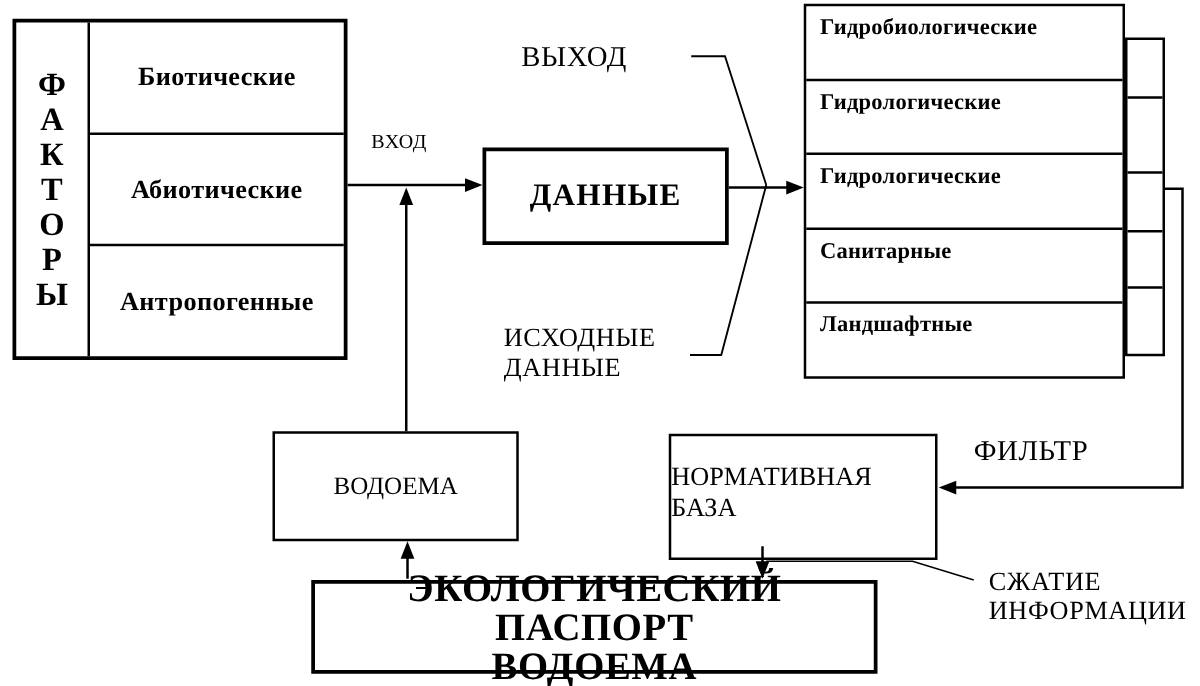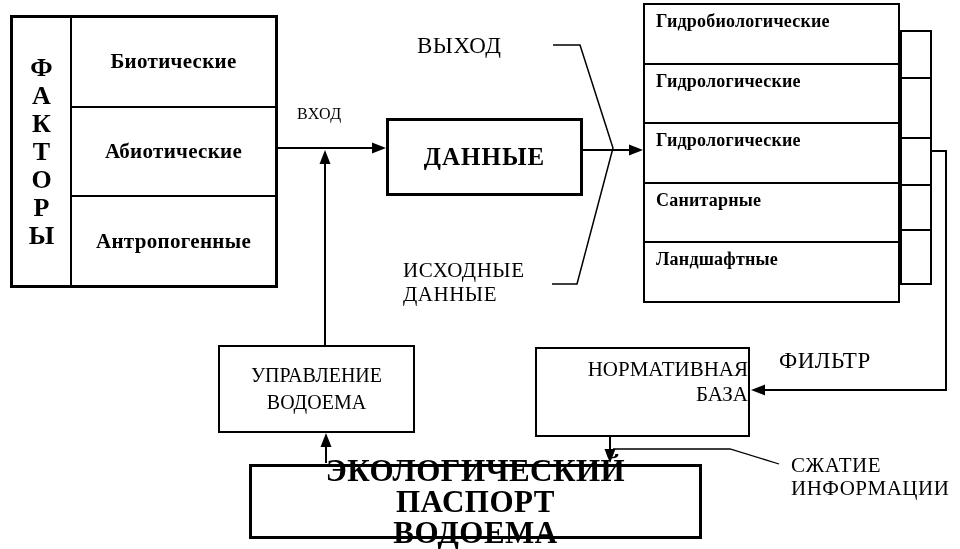--- a/index.html
+++ b/index.html
@@ -26,21 +26,21 @@
   
   #vodoem-box{left:386px;top:118px;width:197px;height:78px;display:flex;align-items:center;justify-content:center;font-weight:bold;font-size:25px;letter-spacing:1px;}
   
   #stack{left:643px;top:3px;width:257px;height:300px;display:flex;flex-direction:column;}
   .stack-cell{flex:1;border-bottom:2px solid #000;padding:6px 4px 0 11px;font-weight:bold;font-size:18px;letter-spacing:0.2px;white-space:nowrap;overflow:hidden;}
   .stack-cell:last-child{border-bottom:none;}
   
   #stack-shadow{left:900px;top:30px;width:32px;height:255px;border:2px solid #000;background:#fff;}
   .shadow-div{position:absolute;left:0;width:100%;height:0;border-top:2px solid #000;}
   
-  #normative-box{left:535px;top:347px;width:215px;height:90px;text-align:right;font-size:21px;line-height:25px;padding-top:8px;}
+  #normative-box{left:535px;top:347px;width:215px;height:101px;text-align:left;font-size:21px;line-height:25px;padding-top:20px;}
   
   #management-box{left:218px;top:345px;width:197px;height:88px;display:flex;flex-direction:column;align-items:center;justify-content:center;font-size:20px;line-height:27px;text-align:center;}
   
   #passport-box{left:249px;top:464px;width:453px;height:75px;display:flex;flex-direction:column;align-items:center;justify-content:center;font-weight:bold;font-size:31px;line-height:31px;text-align:center;letter-spacing:0.5px;}
   
   #output-label{left:417px;top:33px;font-size:23px;}
   #input-label{left:297px;top:105px;font-size:16px;}
   #source-data-label{left:403px;top:258px;font-size:21px;line-height:24px;}
   #filter-label{left:779px;top:348px;font-size:23px;}
   #compression-label{left:791px;top:454px;font-size:21px;line-height:23px;}
@@ -87,21 +87,20 @@
     <div class="stack-cell">Санитарные</div>
     <div class="stack-cell">Ландшафтные</div>
   </div>
 
   <div class="abs box" id="normative-box">
     <div>НОРМАТИВНАЯ</div>
     <div>БАЗА</div>
   </div>
 
   <div class="abs box" id="management-box">
-    <div>УПРАВЛЕНИЕ</div>
     <div>ВОДОЕМА</div>
   </div>
 
   <div class="abs box-thick" id="passport-box">
     <div>ЭКОЛОГИЧЕСКИЙ ПАСПОРТ</div>
     <div>ВОДОЕМА</div>
   </div>
 
   <div class="abs lbl" id="output-label">ВЫХОД</div>
   <div class="abs lbl" id="input-label">ВХОД</div>

